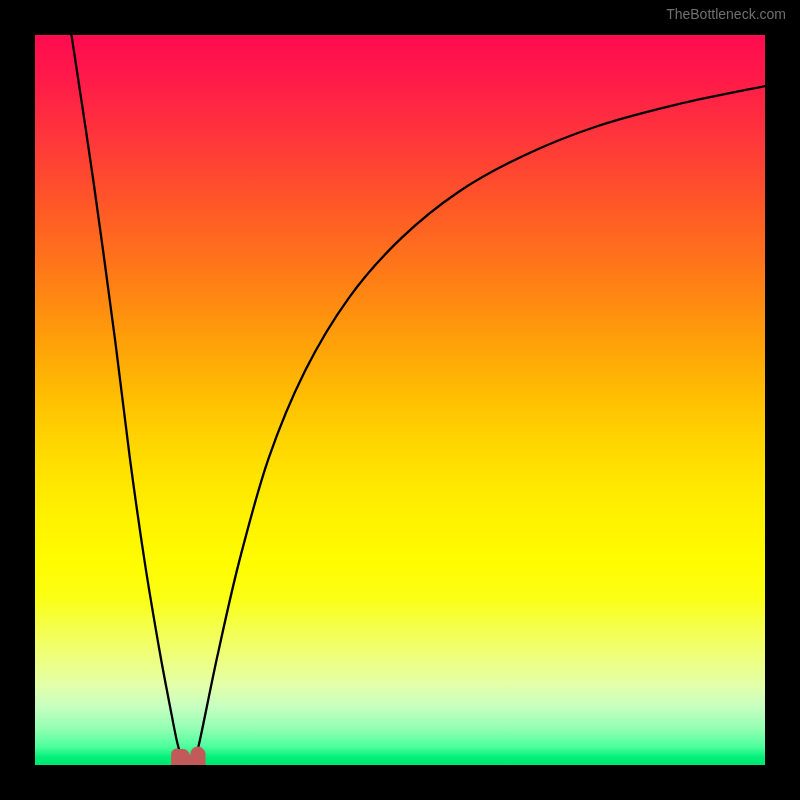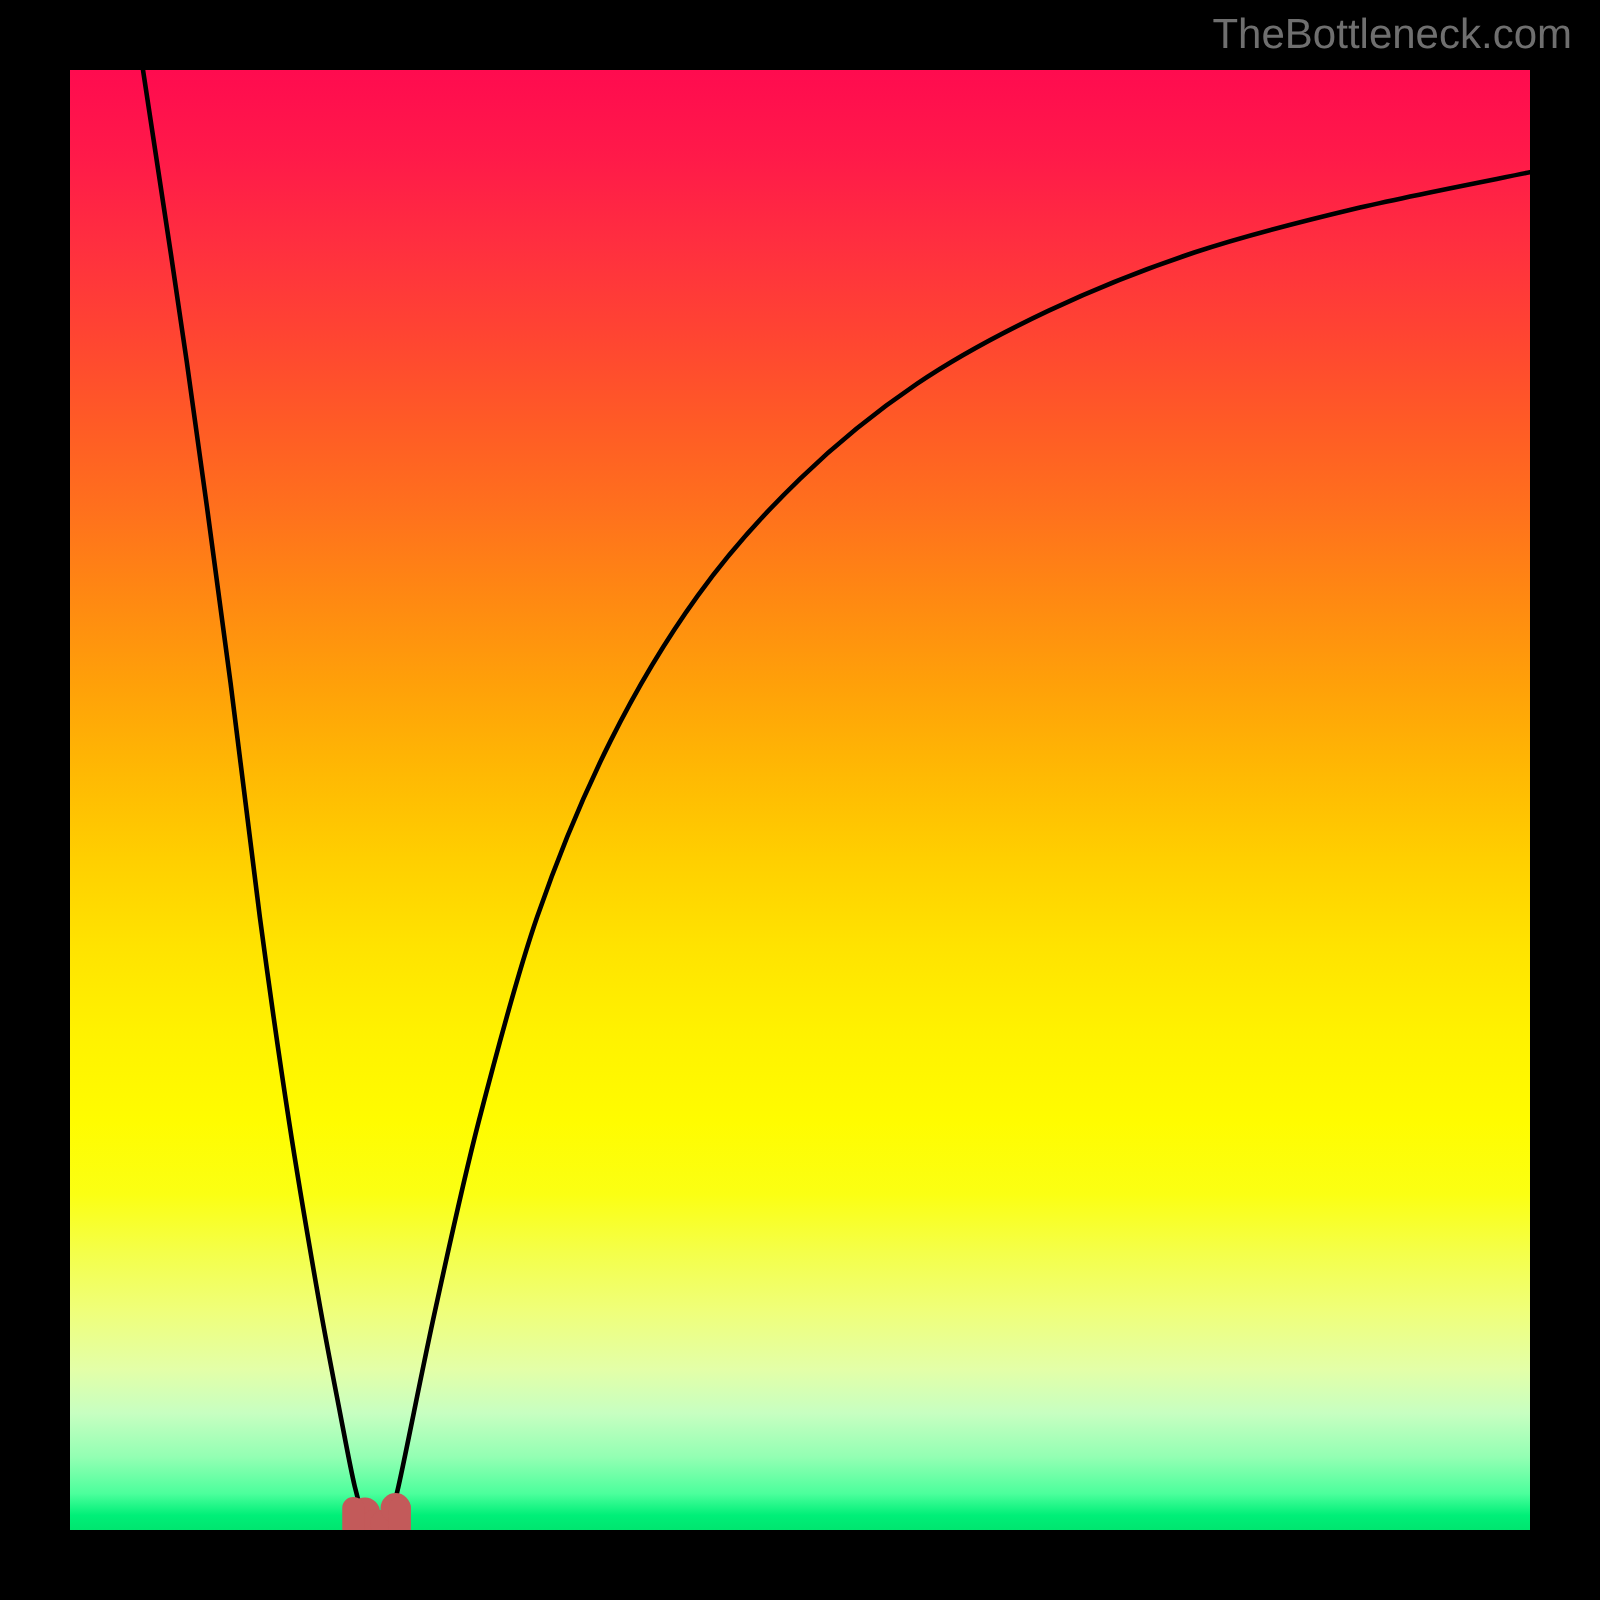--- a/index.html
+++ b/index.html
@@ -54,21 +54,21 @@
       #4cff9c 97.5%,
       #00ef78 99%,
       #00e56f 100%
     );
   }
   .watermark {
     position: absolute;
     top: 6px;
     right: 14px;
     color: #6f6f6f;
-    font-size: 21px;
+    font-size: 14px;
     font-weight: 400;
     letter-spacing: 0px;
   }
   svg.curve {
     position: absolute;
     inset: 0;
   }
 </style>
 </head>
 <body>

